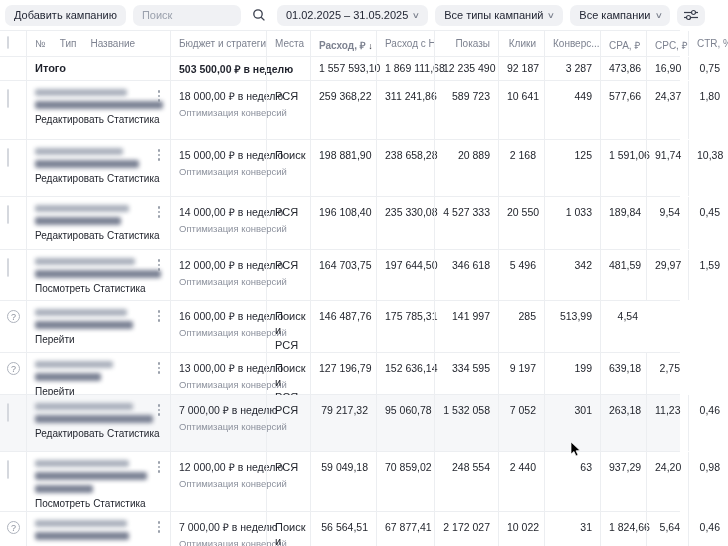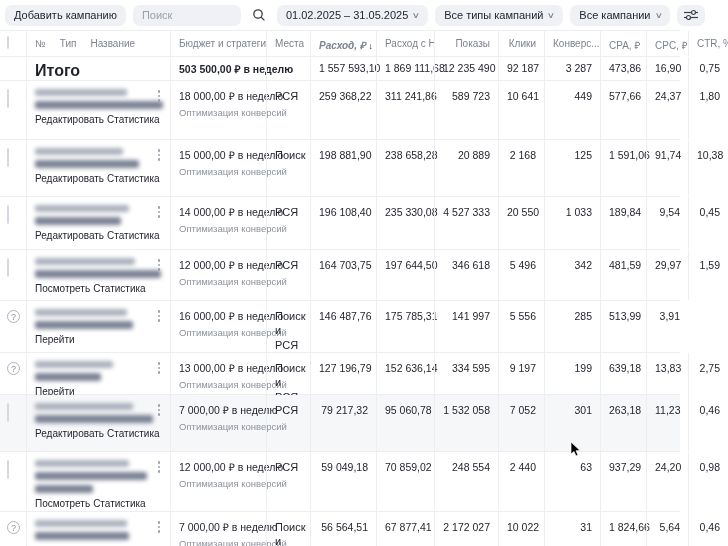--- a/index.html
+++ b/index.html
@@ -22,29 +22,29 @@
   
   .grid { display:grid;
     grid-template-columns:26px 144px 96px 44px 66px 58px 64px 46px 56px 46px 42px 40px; }
   .c { border-left:1px solid #eceef1; padding:4px 8px 4px 8px; min-width:0; }
   .c:first-child { border-left:none; }
   .num { text-align:right; font-size:10.5px; color:#23262e; padding-top:9px; white-space:nowrap; }
   .thead { border-top:1px solid #eceef1; border-bottom:1px solid #eceef1; height:27px; }
   .thead .c { padding-top:7px; font-size:10px; color:#7d8290; white-space:nowrap; overflow:hidden; }
   .thead .hnum { text-align:right; }
   .th-name-group { display:flex; gap:14px; }
-  .sorted { color:#1f222c; font-weight:700;font-style:italic; }
+  .sorted { color:#1f222c; font-weight:700; }
   .sort-arrow { font-size:9px; color:#1f222c; }
 
   .trow { border-bottom:1px solid #eceef1; position:relative; }
   .trow.hl { background:#f6f7f9; }
 
   .totals { border-bottom:1px solid #eceef1; height:24px; }
   .totals .c { padding-top:5px; }
-  .totals-label { font-size:16px; font-weight:700; color:#1f222c; }
+  .totals-label { font-size:11px; font-weight:700; color:#1f222c; }
   .totals-budget { font-size:10.5px; font-weight:700; color:#1f222c; white-space:nowrap; }
   .totals .num { padding-top:5px; font-weight:500; }
 
   .cb-cell { padding:9px 0 0 7px; }
   .checkbox { width:13px; height:13px; border:1px solid #d5d8de; border-radius:4px; background:#fdfdfe; cursor:pointer; }
   .help-circ { width:13px; height:13px; border:1px solid #aeb3bd; border-radius:50%;
     font-size:9px; color:#8a8f9b; display:flex; align-items:center; justify-content:center; cursor:pointer; background:#fff; }
 
   .name-cell { position:relative; padding:8px 16px 4px 8px; }
   .blur-line { height:8px; border-radius:2px; filter:blur(2.1px); margin-bottom:5px; }
@@ -276,24 +276,23 @@
           </span>
         </div>
         <div class="c budget-cell">
           <div class="budget-main">16 000,00 ₽ в неделю</div>
           <div class="budget-sub">Оптимизация конверсий</div>
         </div>
         <div class="c places-cell">Поиск и РСЯ</div>
         <div class="c num">146 487,76</div>
         <div class="c num">175 785,31</div>
         <div class="c num">141 997</div>
-        <div class="c num">5 556</div>
         <div class="c num">285</div>
         <div class="c num">513,99</div>
-        <div class="c num">3,91</div>
+        <div class="c num">4,54</div>
       </div>
       <div class="grid trow" style="height: 42px;">
         <div class="c cb-cell">
           <span class="help-circ">?</span>
         </div>
         <div class="c name-cell">
           <div class="blur-line blur-id" style="width: 78px;"></div>
           <div class="blur-line blur-nm" style="width: 66px;"></div>
           <div class="row-links">
             <span class="row-link">Перейти</span>
@@ -308,21 +307,20 @@
           <div class="budget-main">13 000,00 ₽ в неделю</div>
           <div class="budget-sub">Оптимизация конверсий</div>
         </div>
         <div class="c places-cell">Поиск и РСЯ</div>
         <div class="c num">127 196,79</div>
         <div class="c num">152 636,14</div>
         <div class="c num">334 595</div>
         <div class="c num">9 197</div>
         <div class="c num">199</div>
         <div class="c num">639,18</div>
-        <div class="c num">13,83</div>
         <div class="c num">2,75</div>
       </div>
       <div class="grid trow hl" style="height: 57px;">
         <div class="c cb-cell"><span class="checkbox"></span></div>
         <div class="c name-cell">
           <div class="blur-line blur-id" style="width: 98px;"></div>
           <div class="blur-line blur-nm" style="width: 118px;"></div>
           <div class="row-links">
             <span class="row-link">Редактировать</span>
             <span class="row-link">Статистика</span>

